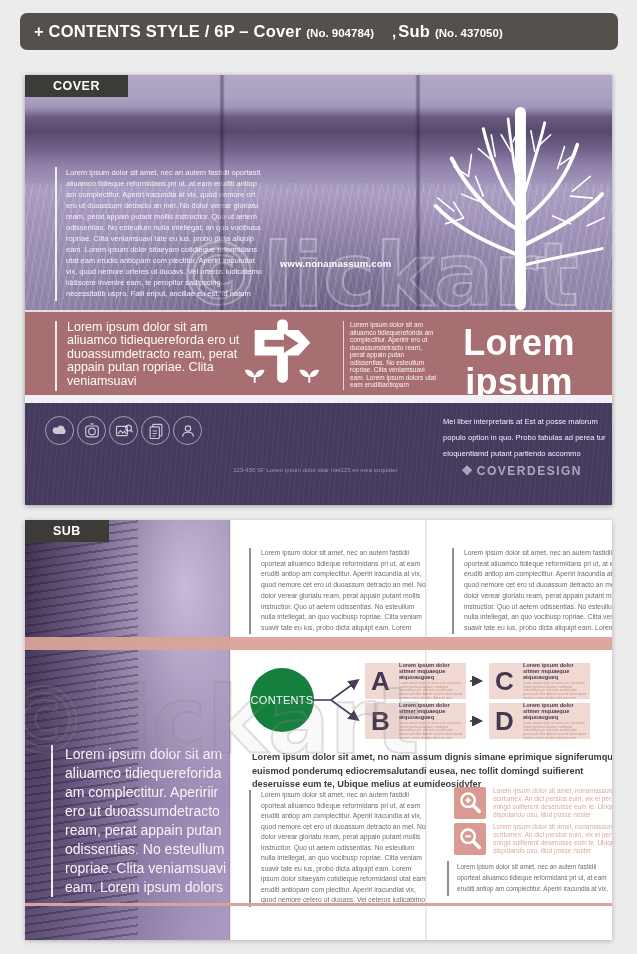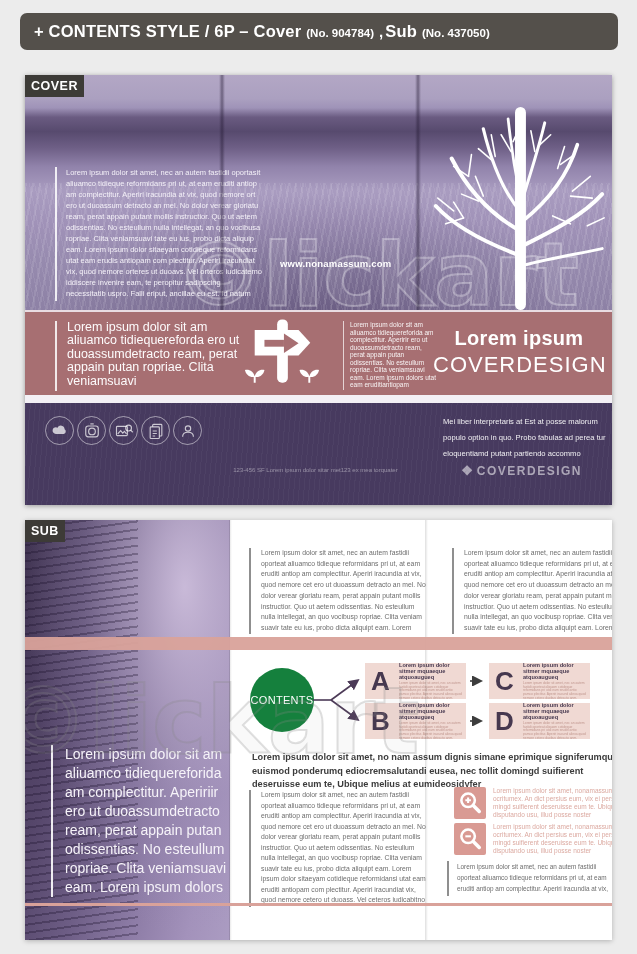--- a/index.html
+++ b/index.html
@@ -2,26 +2,26 @@
 <html><head>
 <meta charset="utf-8">
 <style>
   html,body{margin:0;padding:0;}
   body{width:637px;height:954px;background:#ececec;font-family:"Liberation Sans",sans-serif;position:relative;overflow:hidden;}
 
   
   .header{position:absolute;left:20px;top:13px;width:598px;height:37px;background:#54504b;border-radius:7px;
           display:flex;align-items:center;padding:0 14px;box-sizing:border-box;color:#fff;white-space:nowrap;}
   .h-main{font-size:16.5px;font-weight:bold;letter-spacing:.2px;}
-  .h-small{font-size:11.5px;font-weight:bold;margin:3px 3px 0 5px;}
+  .h-small{font-size:11.5px;font-weight:bold;margin:3px 16px 0 5px;}
   .h-sep{font-size:15px;font-weight:bold;margin:0 2px;}
 
   
   .tag{position:absolute;left:0;top:0;background:#3d3b37;color:#fff;font-size:12.5px;font-weight:bold;
-       padding:4px 6px;letter-spacing:.5px;z-index:30;}
+       padding:4px 28px;letter-spacing:.5px;z-index:30;}
 
   
   .cover{position:absolute;left:25px;top:75px;width:587px;height:430px;overflow:hidden;
          box-shadow:0 1px 5px rgba(0,0,0,.35);background:#9c8db4;}
   .cover-photo{position:absolute;left:0;top:0;right:0;height:235px;
     background:linear-gradient(180deg,#b3a7c5 0%,#aba0c0 10%,#9f93b8 14%,#6a5b81 18%,#574a6e 24%,#6e5f86 31%,#9183ab 39%,#a99cc0 49%,#a092b8 63%,#968aae 80%,#8d81a5 100%);}
   .grass{position:absolute;left:0;top:108px;right:0;height:127px;
     background:
       repeating-linear-gradient(100deg,rgba(255,255,255,.10) 0 2px,rgba(255,255,255,0) 2px 7px),
       repeating-linear-gradient(78deg,rgba(235,228,245,.09) 0 1px,rgba(255,255,255,0) 1px 5px),
@@ -38,21 +38,21 @@
   .tree{position:absolute;left:398px;top:32px;width:190px;height:203px;z-index:5;}
 
   .band{position:absolute;left:0;top:235px;right:0;height:85px;background:#a76f72;z-index:13;
         border-top:2px solid rgba(244,240,246,.85);box-sizing:border-box;}
   .band-left{position:absolute;left:30px;top:9px;width:178px;font-size:12.5px;line-height:13.4px;color:#fdfbfc;
     border-left:2px solid rgba(255,255,255,.85);padding-left:10px;height:70px;overflow:hidden;}
   .signpost{position:absolute;left:218px;top:5px;width:78px;height:73px;}
   .band-mid{position:absolute;left:318px;top:9px;width:88px;font-size:6.5px;line-height:7.5px;color:rgba(255,255,255,.92);
     border-left:1px solid rgba(255,255,255,.7);padding-left:6px;height:69px;overflow:hidden;}
   .band-title-block{position:absolute;left:408px;top:11px;width:172px;text-align:center;color:#fff;}
-  .band-title{font-size:20px;font-weight:bold;line-height:30px;letter-spacing:.3px;}
+  .band-title{font-size:36px;font-weight:bold;line-height:39px;letter-spacing:.3px;}
   .band-subtitle{font-size:22px;font-weight:300;line-height:24px;letter-spacing:1px;}
 
   .band-gap{position:absolute;left:0;top:320px;right:0;height:8px;background:#f3f0f5;z-index:13;}
   .dark-band{position:absolute;left:0;top:328px;right:0;height:102px;background:#473a5f;z-index:13;
     background-image:repeating-linear-gradient(95deg,rgba(255,255,255,.035) 0 1px,rgba(255,255,255,0) 1px 5px);}
   .circ-row{position:absolute;left:20px;top:13px;display:flex;gap:3px;}
   .circ{width:29px;height:29px;border:1.4px solid rgba(255,255,255,.5);border-radius:50%;
         display:flex;align-items:center;justify-content:center;box-sizing:border-box;}
   .circ svg{width:20px;height:20px;}
   .dark-info{position:absolute;left:418px;top:11px;width:164px;font-size:7.6px;line-height:16px;color:rgba(255,255,255,.92);}

